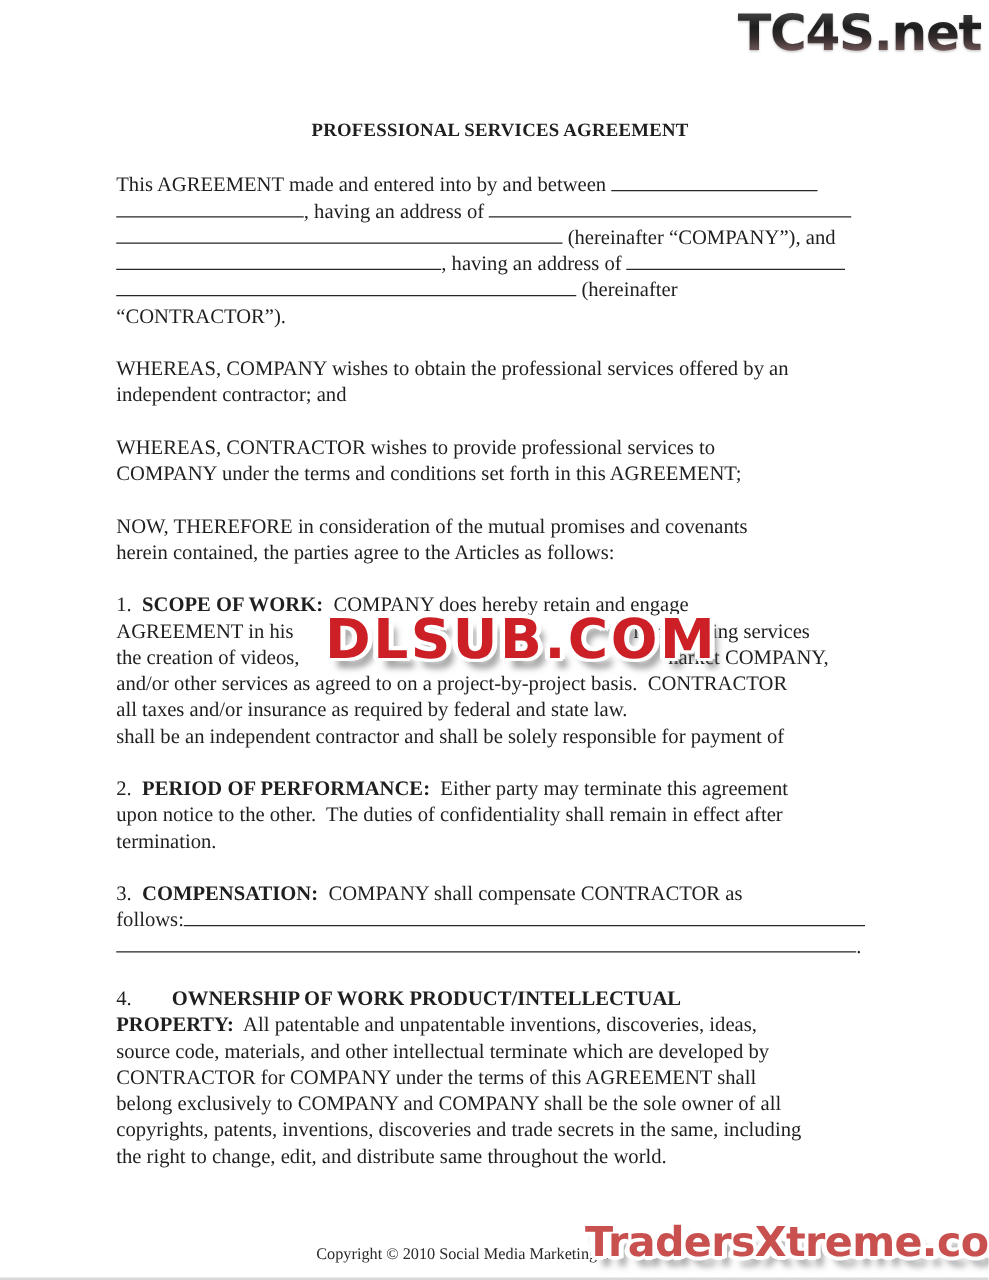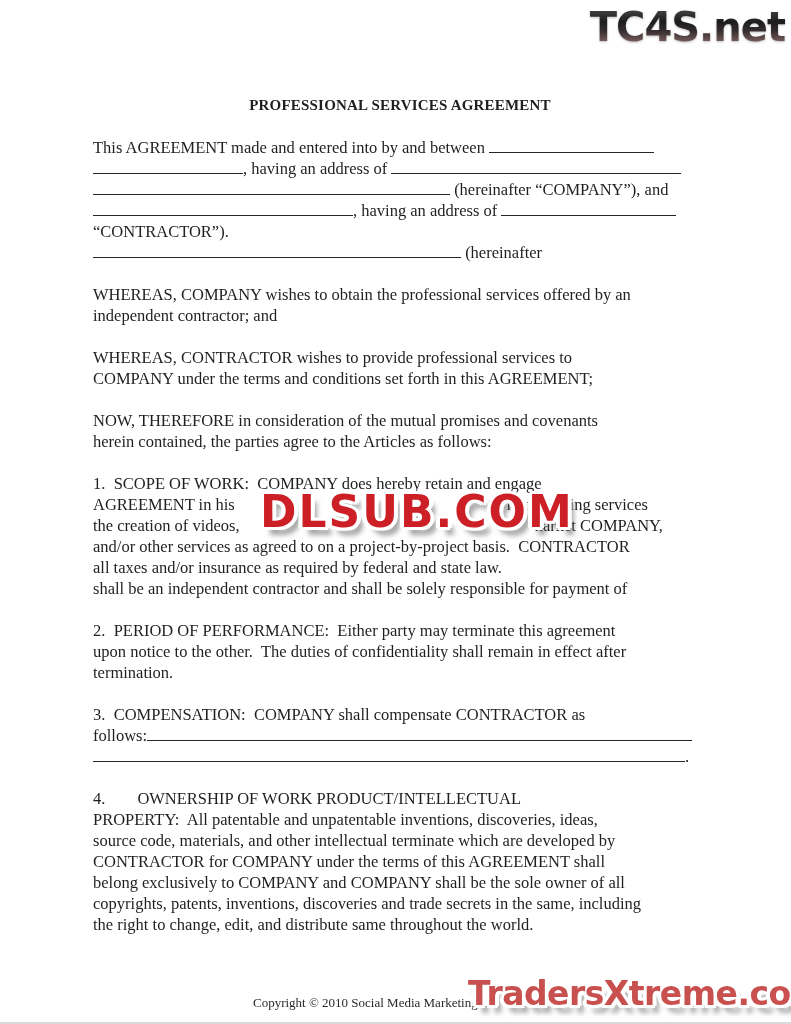--- a/index.html
+++ b/index.html
@@ -16,21 +16,21 @@
     position:absolute;left:93px;top:95px;width:614px;
     font-size:16.5px;line-height:21px;
   }
   #doc-title{
     text-align:center;font-weight:bold;font-size:15px;
     letter-spacing:.2px;margin-bottom:21px;white-space:pre;
   }
   .para{margin:0 0 21px 0;}
   .para:last-child{margin-bottom:0;}
   .line{white-space:pre;height:21px;}
-  .bold{font-weight:normal;margin-top:24px;}
+  .bold{font-weight:bold;margin-top:24px;}
   .blank{
     display:inline-block;height:13px;
     border-bottom:1.5px solid #262626;
   }
   .gap{display:inline-block;height:1px;}
   
   #site-logo{
     position:absolute;top:4px;right:6px;
     font-family:"DejaVu Sans", sans-serif;
     font-weight:900;font-size:40px;letter-spacing:-1px;
@@ -79,22 +79,22 @@
   <div id="site-logo">TC4S.net</div>
 
   <div id="doc">
     <div id="doc-title">PROFESSIONAL SERVICES AGREEMENT</div>
     <div id="doc-body">
         <div class="para">
           <div class="line"><span>This AGREEMENT made and entered into by and between </span><span class="blank" style="width: 165px;"></span></div>
           <div class="line"><span class="blank" style="width: 150px;"></span><span>, having an address of </span><span class="blank" style="width: 290px;"></span></div>
           <div class="line"><span class="blank" style="width: 357px;"></span><span> (hereinafter “COMPANY”), and</span></div>
           <div class="line"><span class="blank" style="width: 260px;"></span><span>, having an address of </span><span class="blank" style="width: 175px;"></span></div>
+          <div class="line"><span class="blank" style="width: 368px;"></span><span> (hereinafter</span></div>
           <div class="line"><span>“CONTRACTOR”).</span></div>
-          <div class="line"><span class="blank" style="width: 368px;"></span><span> (hereinafter</span></div>
         </div>
         <div class="para">
           <div class="line"><span>WHEREAS, COMPANY wishes to obtain the professional services offered by an</span></div>
           <div class="line"><span>independent contractor; and</span></div>
         </div>
         <div class="para">
           <div class="line"><span>WHEREAS, CONTRACTOR wishes to provide professional services to</span></div>
           <div class="line"><span>COMPANY under the terms and conditions set forth in this AGREEMENT;</span></div>
         </div>
         <div class="para">

